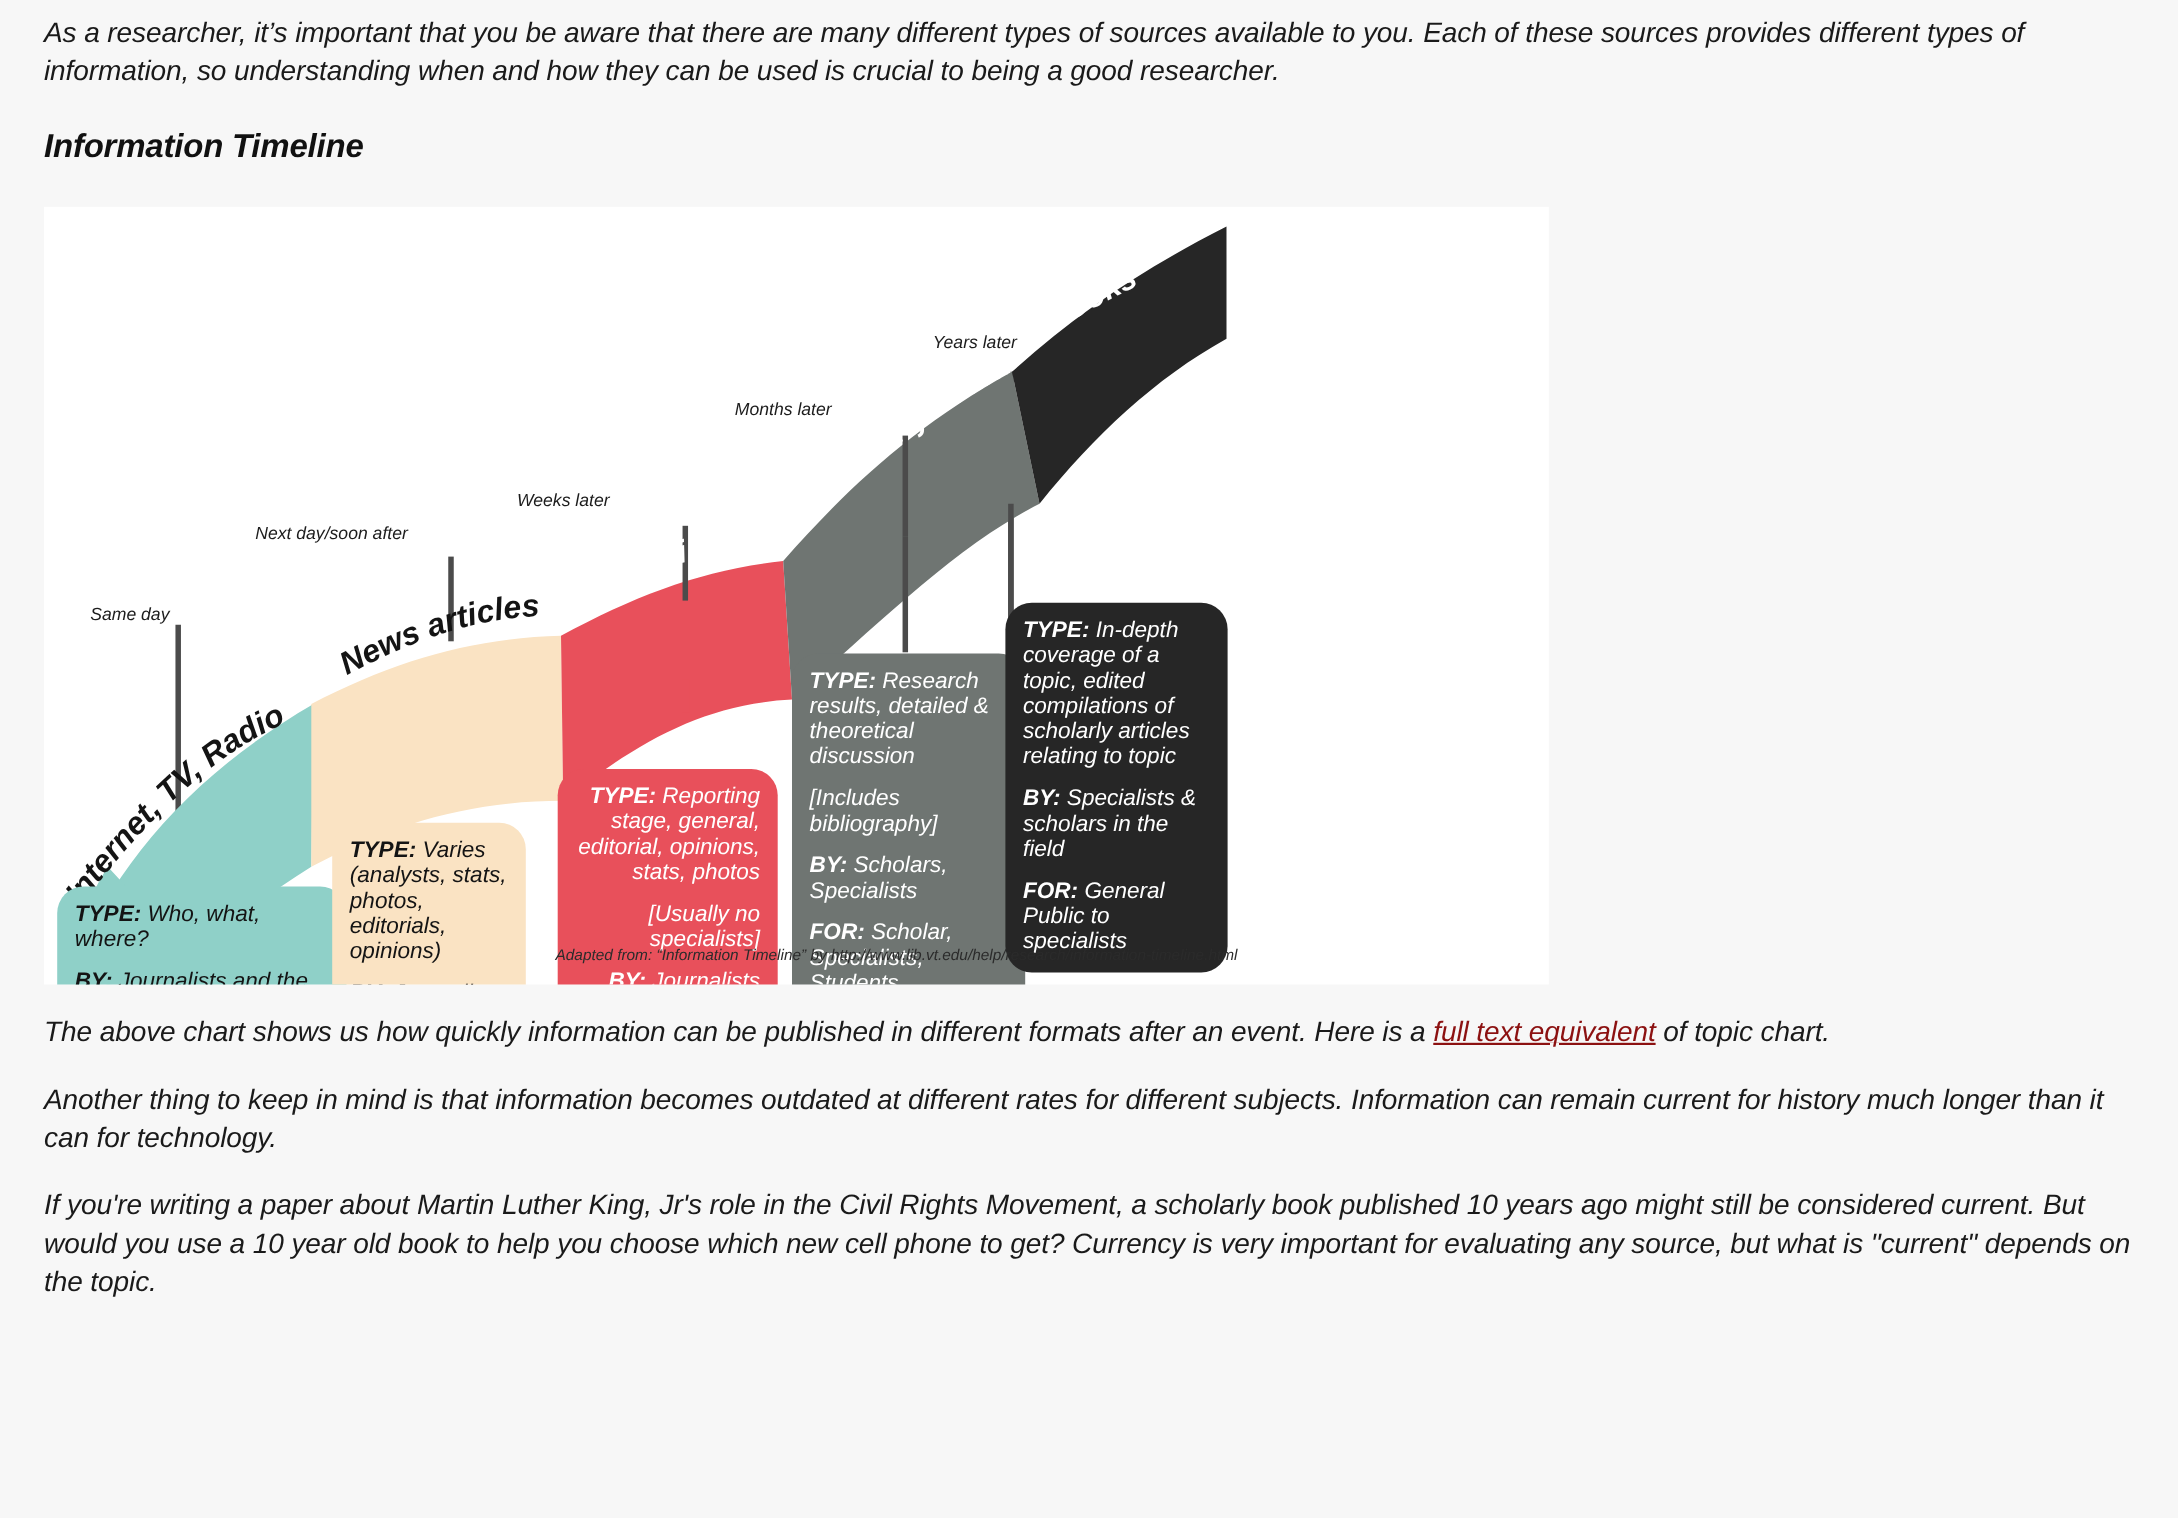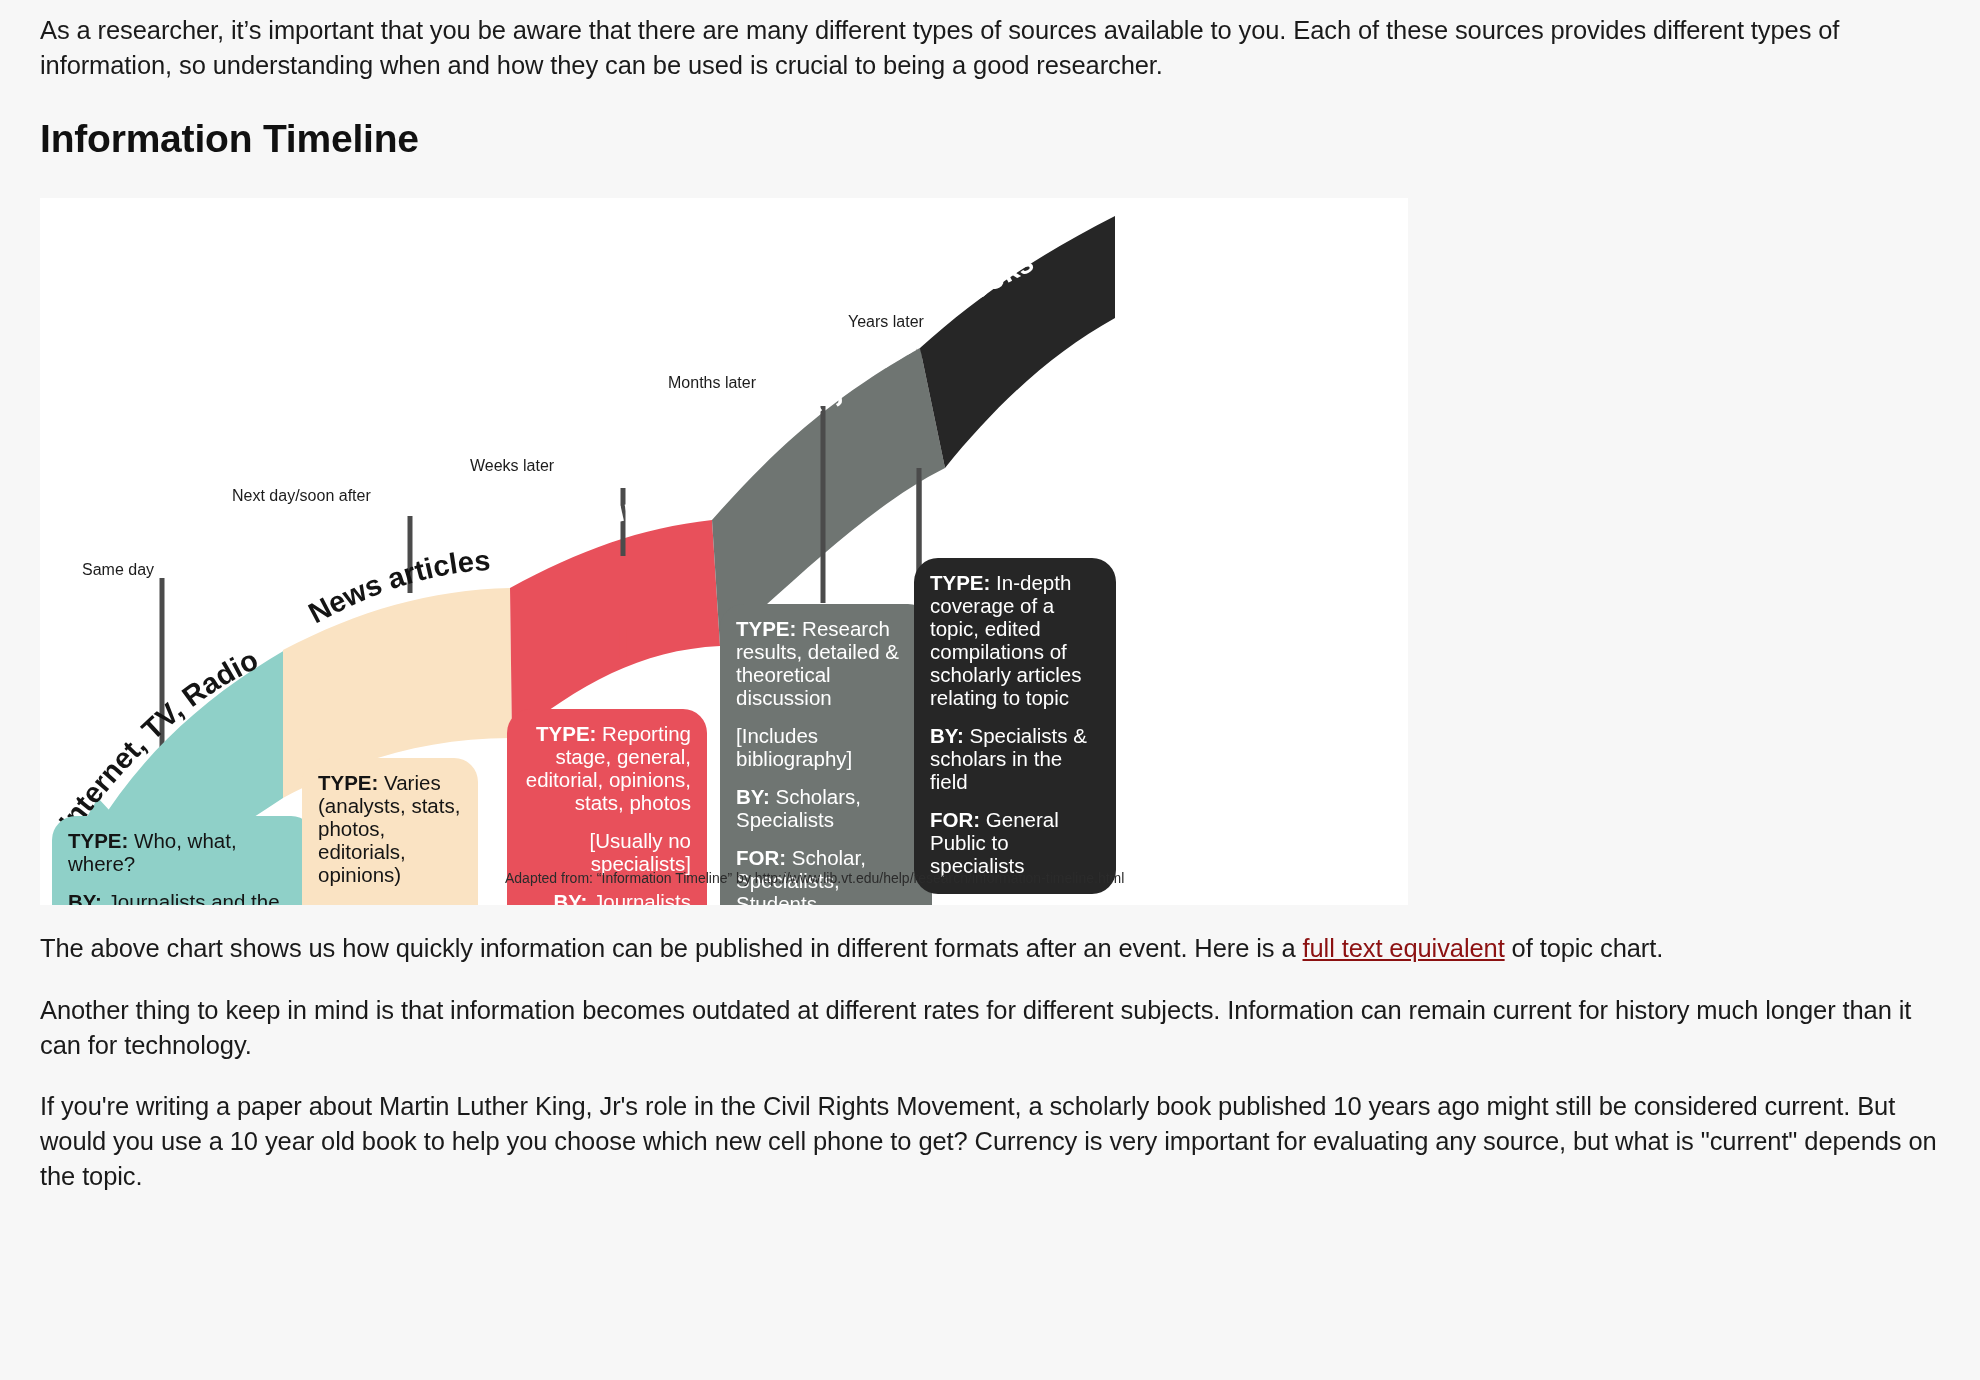--- a/index.html
+++ b/index.html
@@ -8,32 +8,33 @@
     width: 1980px; height: 1380px;
     background: #f7f7f7;
     font-family: "Liberation Sans", sans-serif;
     overflow: hidden;
   }
   .page {
     width: 1980px; height: 1380px;
     background: #f7f7f7;
     position: relative;
     padding: 0 40px;
+    font-style: italic;
   }
   p.body-text {
     font-size: 25.5px;
     line-height: 1.38;
     color: #1a1a1a;
     margin: 0 0 0 0;
     max-width: 1905px;
     letter-spacing: -0.1px;
   }
   .intro { padding-top: 13px; }
   h2.section-title {
-    font-size: 39px;
+    font-size: 30px;
     font-weight: bold;
     color: #111;
     margin: 34px 0 0 0;
     letter-spacing: -0.2px;
   }
   
   .diagram {
     position: relative;
     width: 1368px;
     height: 707px;

